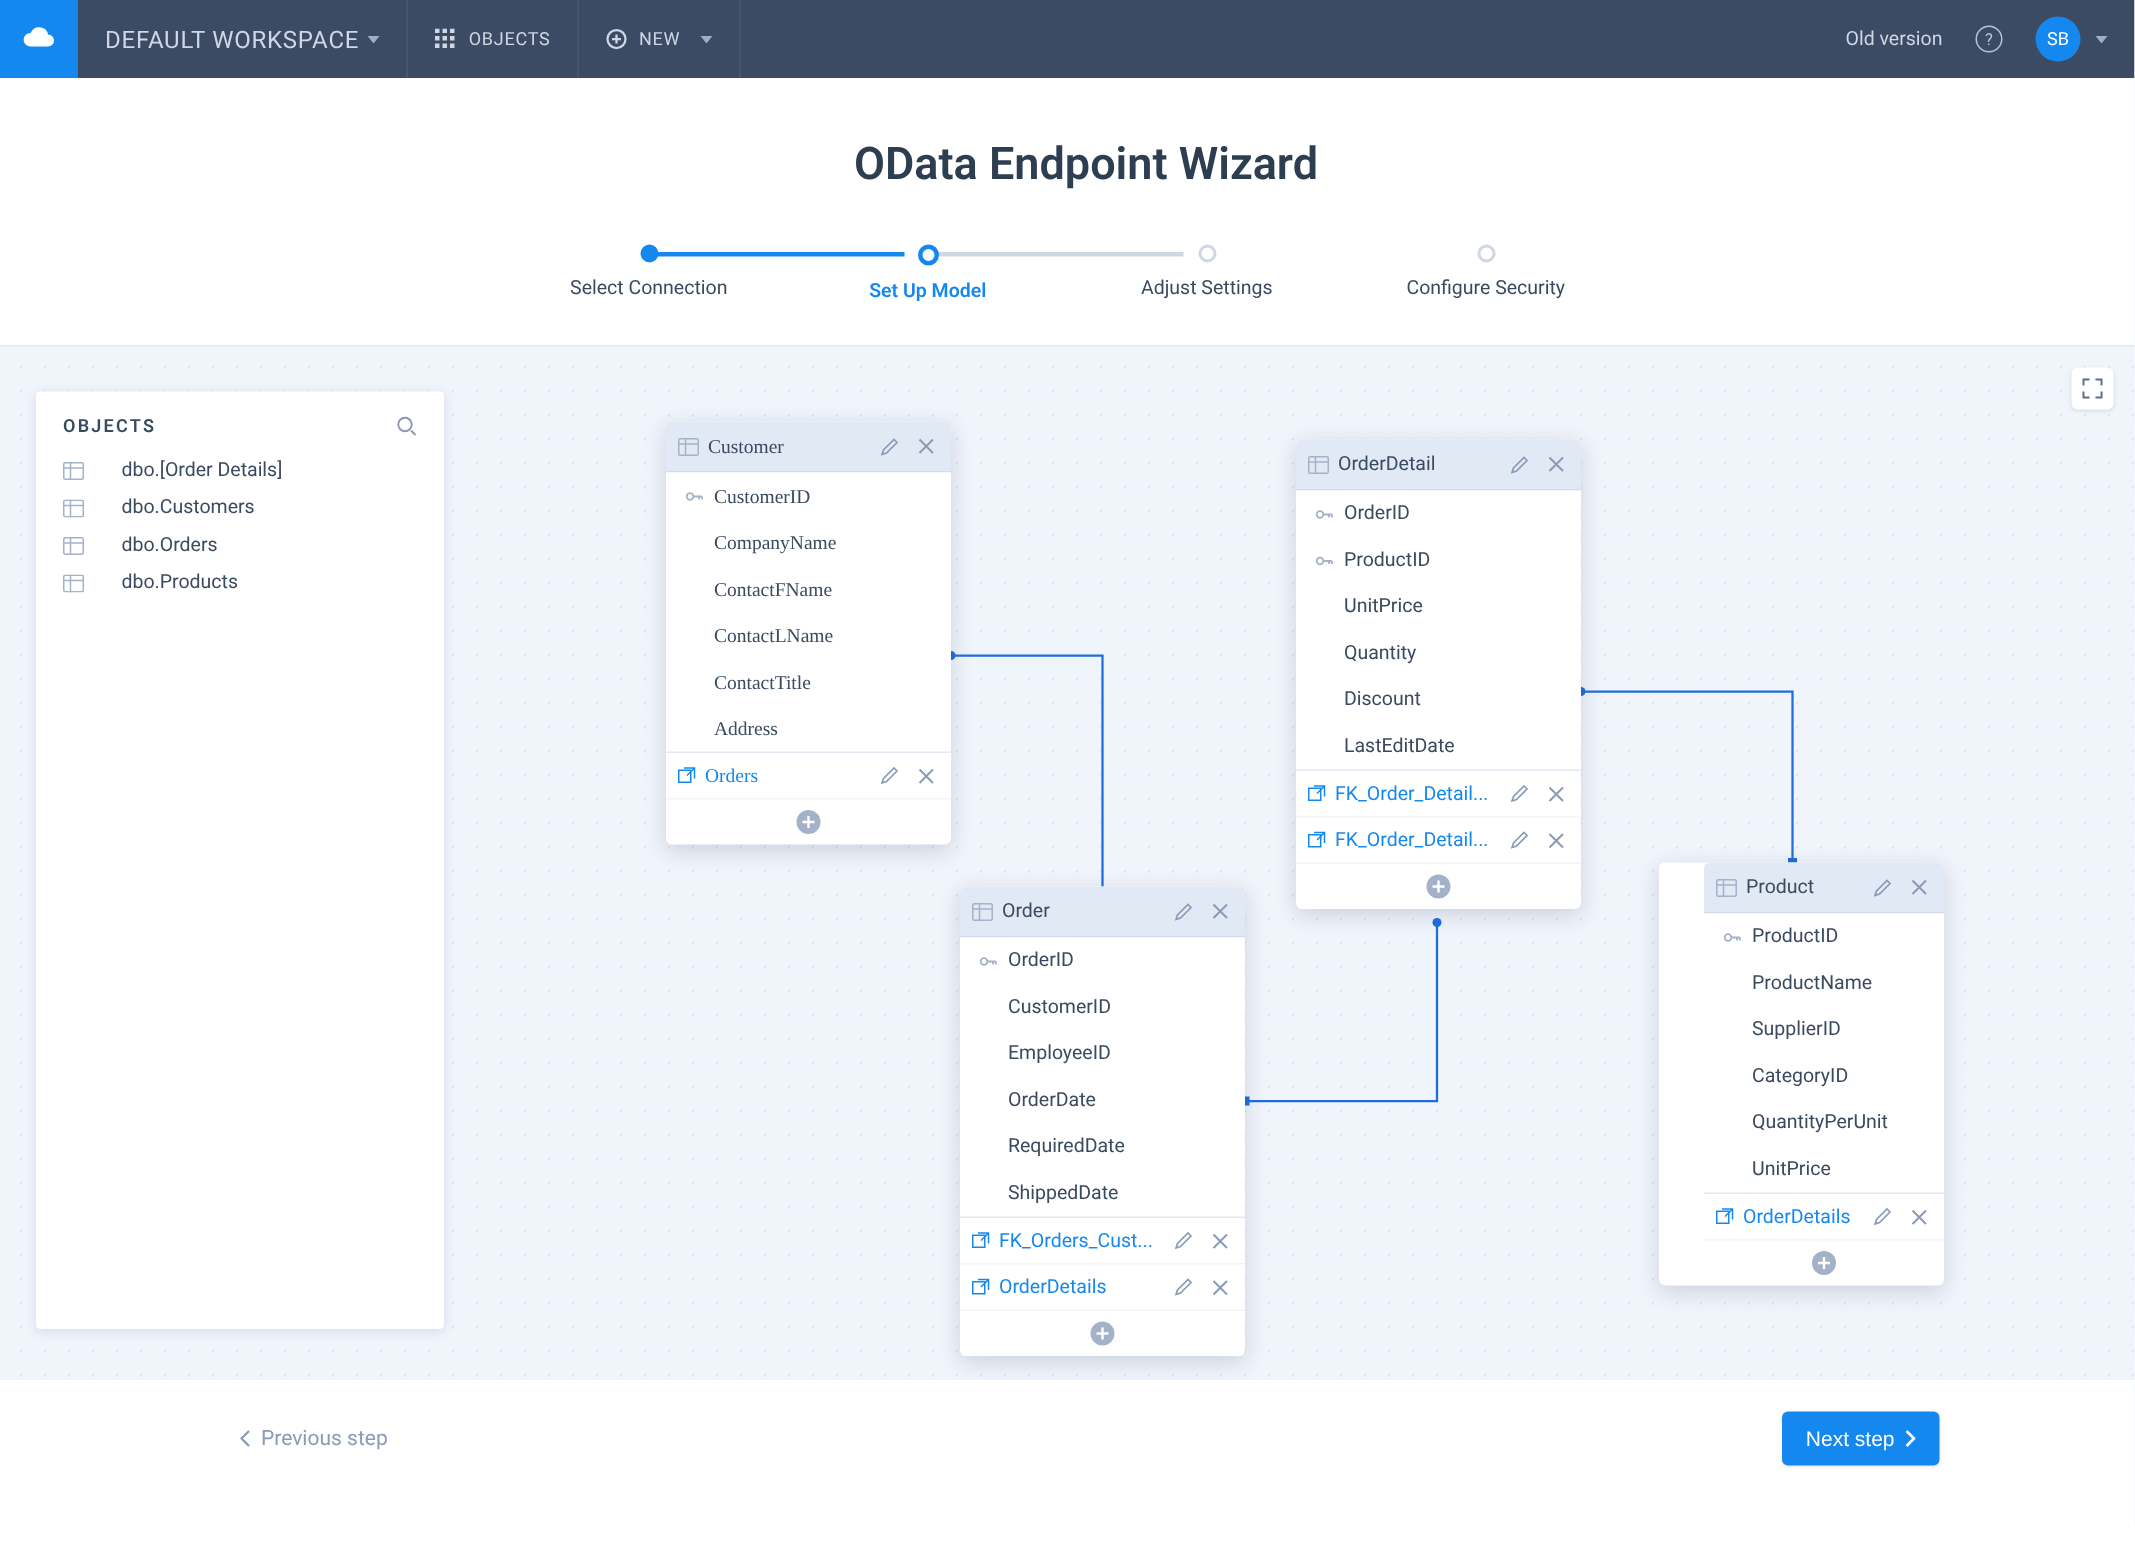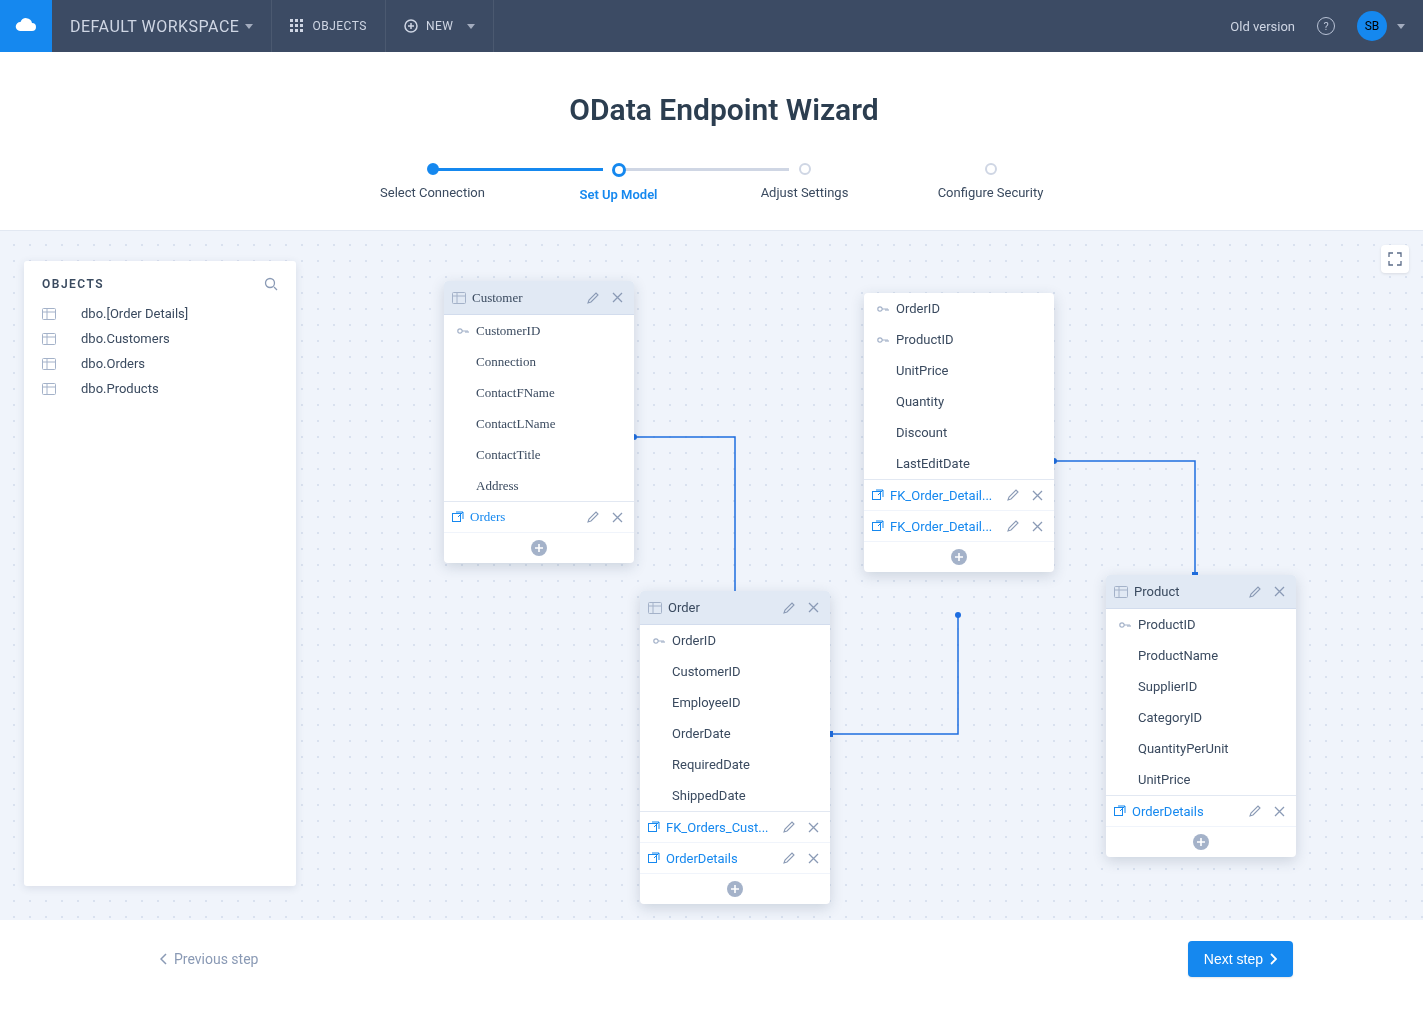--- a/index.html
+++ b/index.html
@@ -5,21 +5,21 @@
 * { box-sizing: border-box; margin: 0; padding: 0; }
 body { font-family: -apple-system, BlinkMacSystemFont, "Segoe UI", Roboto, Arial, sans-serif; font-size: 13px; color: #3a4a5f; background: #fff; width: 1423px; height: 1036px; overflow: hidden; position: relative; }
 
 
 .topbar { height: 52px; background: #3c4b64; display: flex; align-items: center; color: #cfd6e4; }
 .topbar .logo { width: 52px; height: 52px; background: #1588ef; display: flex; align-items: center; justify-content: center; }
 .topbar .workspace { padding: 0 18px; height: 52px; display: flex; align-items: center; letter-spacing: .5px; font-size: 16px; border-right: 1px solid rgba(255,255,255,.08); cursor: pointer; }
 .topbar .navbtn { padding: 0 18px; height: 52px; display: flex; align-items: center; gap: 8px; letter-spacing: .5px; font-size: 12px; border-right: 1px solid rgba(255,255,255,.08); cursor: pointer; }
 .topbar .spacer { flex: 1; }
 .topbar .right { display: flex; align-items: center; gap: 22px; padding-right: 18px; }
-.avatar { width: 30px; height: 30px; border-radius: 50%; background: #1588ef; color: #000000; display: flex; align-items: center; justify-content: center; font-size: 12px; }
+.avatar { width: 30px; height: 30px; border-radius: 50%; background: #1588ef; color: #ffffff; display: flex; align-items: center; justify-content: center; font-size: 12px; }
 .chev { display: inline-block; width: 0; height: 0; border-left: 4px solid transparent; border-right: 4px solid transparent; border-top: 5px solid currentColor; margin-left: 6px; opacity: .7; }
 .help-circle { width: 18px; height: 18px; border: 1.5px solid #b9c3d6; border-radius: 50%; display: flex; align-items: center; justify-content: center; font-size: 11px; color: #b9c3d6; }
 
 
 .title-area { padding: 40px 0 0 0; text-align: center; }
 .title-area h1 { font-size: 30px; font-weight: 600; color: #2c3e50; padding-left: 25px; }
 
 
 .stepper { display: flex; justify-content: center; align-items: flex-start; margin: 36px 0 28px 0; gap: 16px; }
 .step { width: 170px; text-align: center; position: relative; }
@@ -244,21 +244,21 @@
        <span class="key">
               <svg width="12" height="10" viewBox="0 0 12 10">
                 <circle cx="3" cy="5" r="2.2" stroke="#a4b2c9" fill="none" stroke-width="1.2"></circle>
                 <path d="M5 5h6M9 5v2M11 5v2" stroke="#a4b2c9" stroke-width="1.2"></path>
               </svg>
             </span>
        <span>CustomerID</span>
      </div>
           <div class="fld">
        <span class="key"></span>
-       <span>Connection</span>
+       <span>CompanyName</span>
      </div>
           <div class="fld">
        <span class="key"></span>
        <span>ContactFName</span>
      </div>
           <div class="fld">
        <span class="key"></span>
        <span>ContactLName</span>
      </div>
           <div class="fld">
@@ -292,20 +292,39 @@
      </div>
       <div class="addbtn">
             <svg width="18" height="18" viewBox="0 0 18 18">
               <circle cx="9" cy="9" r="8" fill="#a4b2c9"></circle>
               <path d="M9 5v8M5 9h8" stroke="#fff" stroke-width="1.6"></path>
             </svg>
           </div>
     </div>
       </div>
       <div class="entity" style="left: 864px; top: 62px;">
+    <div class="ehdr">
+      <span class="svg-icon" style="color:#5b6c88">
+            <svg width="14" height="12" viewBox="0 0 14 12">
+              <rect x="0.5" y="0.5" width="13" height="11" rx="1" stroke="#a4b2c9" fill="none"></rect>
+              <path d="M0 4h14M5 0v12" stroke="#a4b2c9"></path>
+            </svg>
+          </span>
+      <span class="ename">OrderDetail</span>
+      <span class="icon-btn">
+            <svg width="12" height="12" viewBox="0 0 12 12">
+              <path d="M1 11l1-3 7-7 2 2-7 7-3 1z" stroke="currentColor" fill="none" stroke-width="1.1"></path>
+            </svg>
+          </span>
+      <span class="icon-btn">
+            <svg width="11" height="11" viewBox="0 0 11 11">
+              <path d="M1 1l9 9M10 1l-9 9" stroke="currentColor" stroke-width="1.3"></path>
+            </svg>
+          </span>
+    </div>
     <div class="fields">
           <div class="fld">
        <span class="key">
               <svg width="12" height="10" viewBox="0 0 12 10">
                 <circle cx="3" cy="5" r="2.2" stroke="#a4b2c9" fill="none" stroke-width="1.2"></circle>
                 <path d="M5 5h6M9 5v2M11 5v2" stroke="#a4b2c9" stroke-width="1.2"></path>
               </svg>
             </span>
        <span>OrderID</span>
      </div>
@@ -473,21 +492,21 @@
             </span>
      </div>
       <div class="addbtn">
             <svg width="18" height="18" viewBox="0 0 18 18">
               <circle cx="9" cy="9" r="8" fill="#a4b2c9"></circle>
               <path d="M9 5v8M5 9h8" stroke="#fff" stroke-width="1.6"></path>
             </svg>
           </div>
     </div>
       </div>
-      <div class="entity" style="left: 1106px; top: 344px;">
+      <div class="entity" style="left: 1106px; top: 344px; padding-left: 30px;">
     <div class="ehdr">
       <span class="svg-icon" style="color:#5b6c88">
             <svg width="14" height="12" viewBox="0 0 14 12">
               <rect x="0.5" y="0.5" width="13" height="11" rx="1" stroke="#a4b2c9" fill="none"></rect>
               <path d="M0 4h14M5 0v12" stroke="#a4b2c9"></path>
             </svg>
           </span>
       <span class="ename">Product</span>
       <span class="icon-btn">
             <svg width="12" height="12" viewBox="0 0 12 12">

